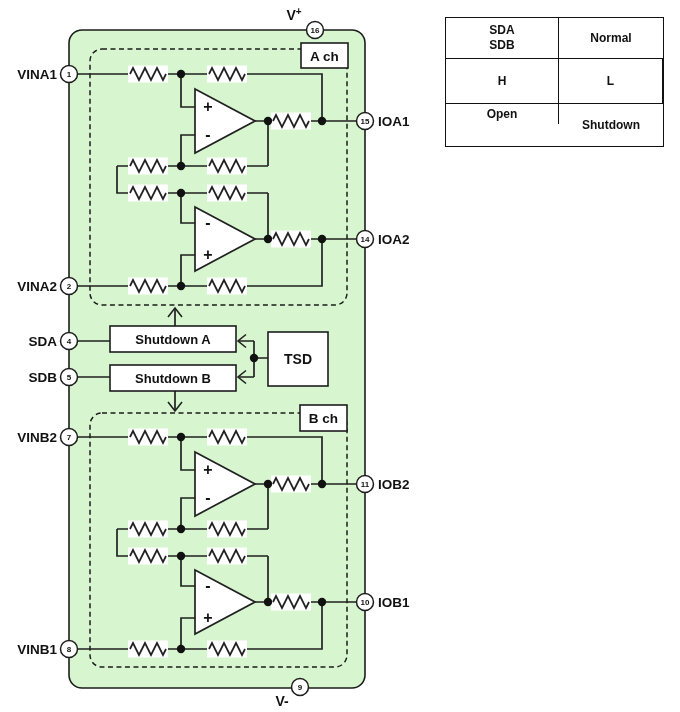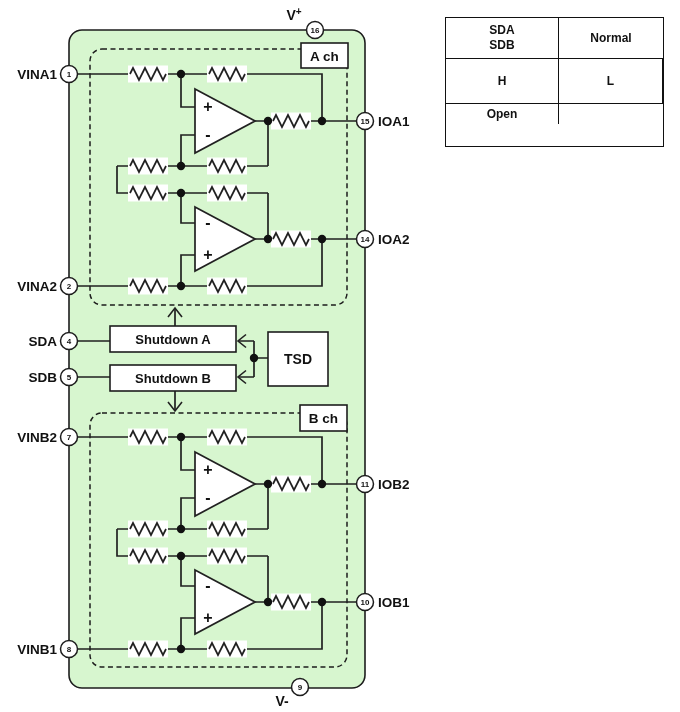--- a/index.html
+++ b/index.html
@@ -198,16 +198,17 @@
 
 
 <div class="truth-table">
   <div class="tt-cell bR bB">
     <div>SDA</div>
     <div>SDB</div>
   </div>
   <div class="tt-cell bB">Normal</div>
   <div class="tt-cell bR bB">H</div>
   <div class="tt-cell bR bB">L</div>
+  <div class="tt-cell span2">Shutdown</div>
   <div class="tt-cell bR">Open</div>
 </div>
 
 </div>
 
 </body></html>

